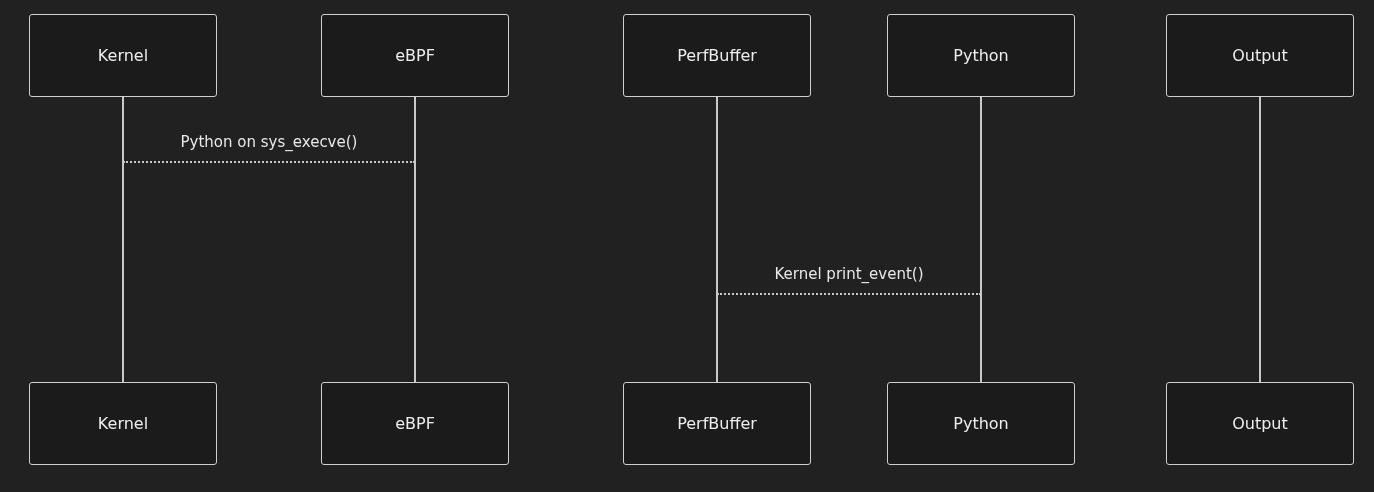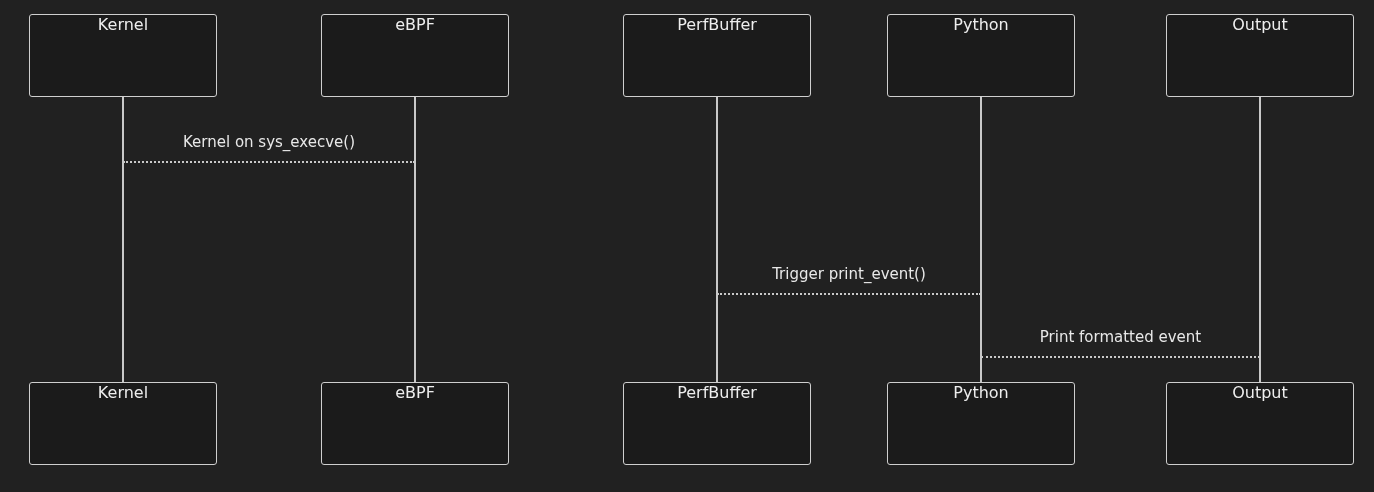--- a/index.html
+++ b/index.html
@@ -25,20 +25,21 @@
   }
   .actor {
     position: absolute;
     width: 188px;
     height: 83px;
     box-sizing: border-box;
     background: #1b1b1b;
     border: 1px solid #cfcfcf;
     border-radius: 3px;
     display: flex;
+    align-items: center;
     justify-content: center;
     font-size: 16px;
     color: #eeeeee;
   }
   .actor.top { top: 14px; }
   .actor.bottom { top: 382px; }
   .message {
     position: absolute;
     box-sizing: border-box;
   }
@@ -77,29 +78,25 @@
     <span>PerfBuffer</span>
   </div>
   <div class="actor top" style="left:887px">
     <span>Python</span>
   </div>
   <div class="actor top" style="left:1166px">
     <span>Output</span>
   </div>
 
   <div class="message" style="left:123px; width:292px; top:129px">
-    <div class="msg-label">Kernel on sys_execve()</div>
+    <div class="msg-label">Python on sys_execve()</div>
     <div class="msg-line"></div>
   </div>
   <div class="message" style="left:717px; width:264px; top:261px">
-    <div class="msg-label">Trigger print_event()</div>
-    <div class="msg-line"></div>
-  </div>
-  <div class="message" style="left:981px; width:279px; top:324px">
-    <div class="msg-label">Print formatted event</div>
+    <div class="msg-label">Kernel print_event()</div>
     <div class="msg-line"></div>
   </div>
 
   <div class="actor bottom" style="left:29px">
     <span>Kernel</span>
   </div>
   <div class="actor bottom" style="left:321px">
     <span>eBPF</span>
   </div>
   <div class="actor bottom" style="left:623px">

